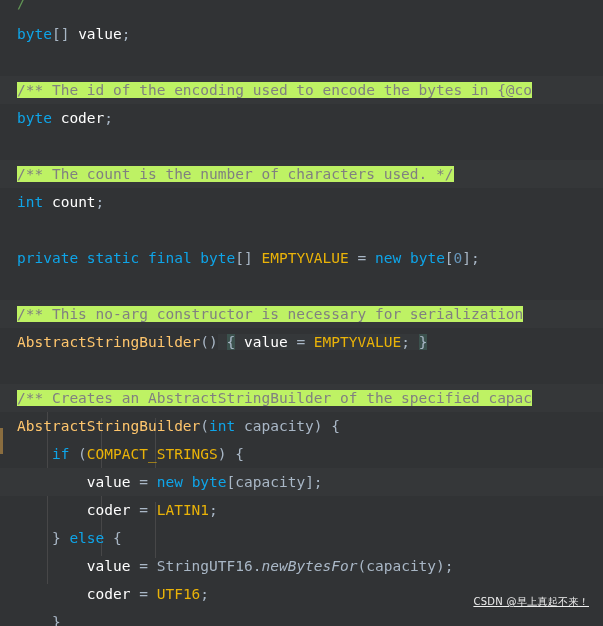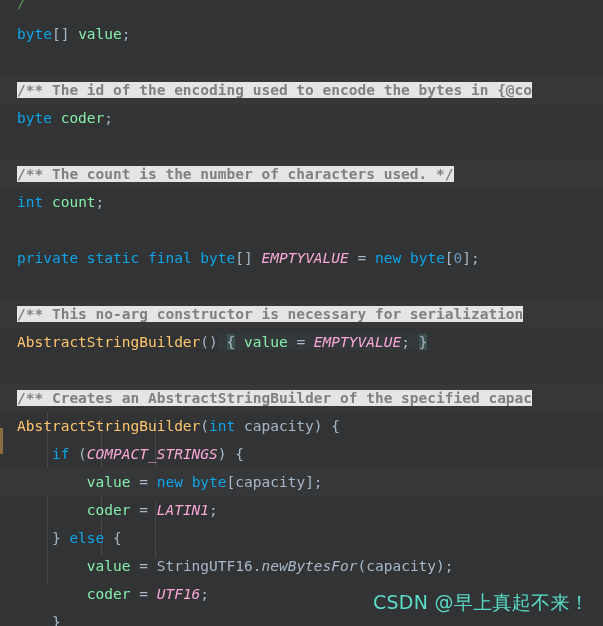--- a/index.html
+++ b/index.html
@@ -60,49 +60,49 @@
   
   .line.band::before {
     content: "";
     position: absolute;
     left: 0; top: 0; right: 0; bottom: 0;
     background: #353739;
     z-index: -1;
   }
   
   .kw   { color: #0ea5e9; }           
-  .fld  { color: #86efac; margin-top: 45px; }           
-  .stat { color: #f9a8d4; font-style: italic; }  
+  .fld  { color: #ffffff; margin-top: 45px; }           
+  .stat { color: #eab308; }  
   .mth  { color: #a9b7c6; font-style: italic; }  
   .num  { color: #6897bb; }
   .pun  { color: #a9b7c6; }
   .cmt-hl {
-    background: #e5e5e5;
+    background: #bef264;
     color: #808080;
-    font-weight: bold;
   }
   .brace-hl {
     background: #3b514d;
   }
   .body-hl {
     background: #35383a;
   }
   .type { color: #ffc66d; margin-top: 20px; }
   .slash-top { color: #629755; }
   
   .watermark {
     position: absolute;
     right: 14px;
     bottom: 10px;
-    color: #5eead4;
+    color: #ffffff;
     font-family: "DejaVu Sans", "Liberation Sans", sans-serif;
-    font-size: 19px;
+    font-size: 10px;
     letter-spacing: .3px;
     z-index: 5;
     opacity: .92;
+    text-decoration: underline;
   }
 </style>
 </head>
 <body>
 
 <div id="screen">
 
   <div class="indent-guides" id="guides">
       <div class="iguide" style="left: 47px; top: 390px; height: 194px;"></div>
       <div class="iguide" style="left: 101px; top: 418px; height: 138px;"></div>

